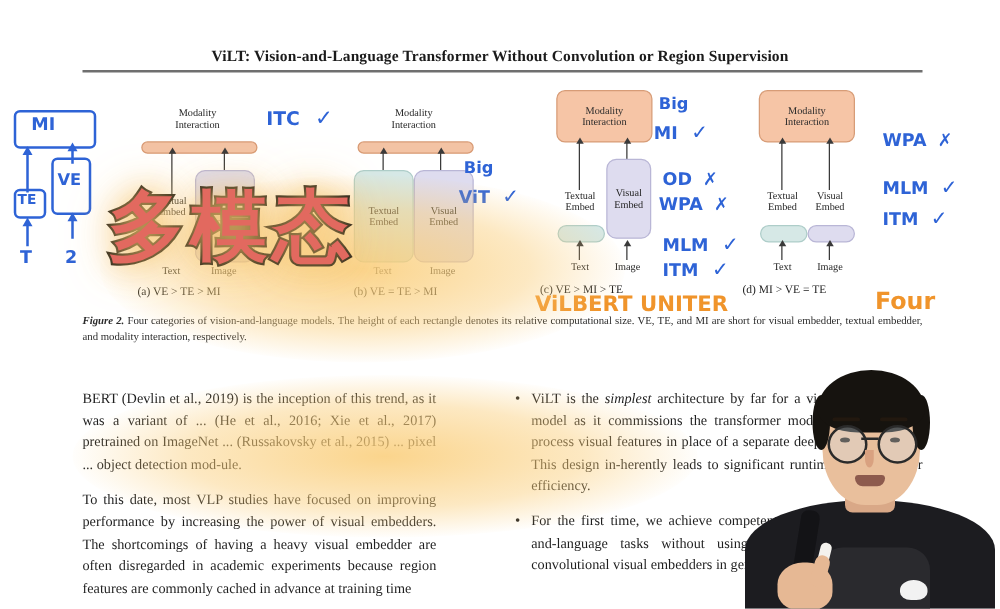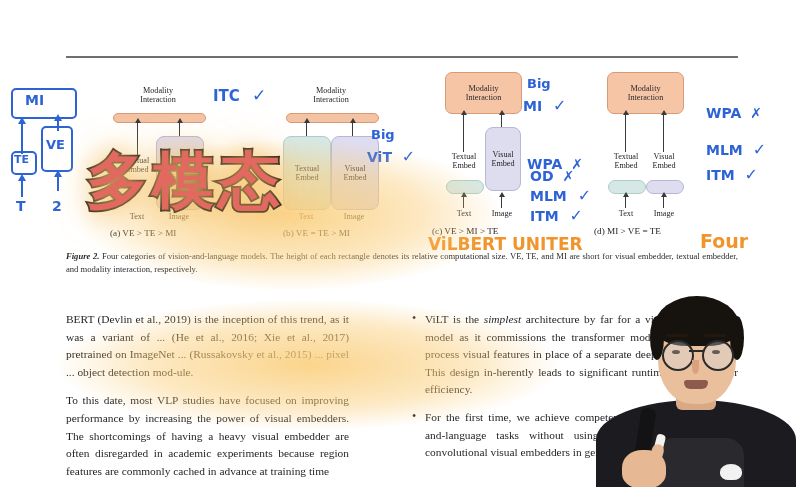--- a/index.html
+++ b/index.html
@@ -158,20 +158,21 @@
   .p-thumb{left:58px;top:156px;width:12px;height:26px;background:#e6b894;border-radius:7px;transform:rotate(16deg);}
   .p-pen{left:62px;top:146px;width:9px;height:28px;background:#f4f2ee;border-radius:4px;transform:rotate(14deg);}
   .p-strap{left:44px;top:120px;width:15px;height:74px;background:#131316;border-radius:6px;transform:rotate(9deg);}
   .p-logo{left:128px;top:176px;width:22px;height:16px;background:#f2f2f2;border-radius:50% 50% 40% 40%;}
 </style>
 </head>
 <body>
 
 <div class="stage">
 
+  <div class="paper-title">ViLT: Vision-and-Language Transformer Without Convolution or Region Supervision</div>
   <div class="title-rule"></div>
 
   <div class="diagram">
     <div class="mi-label" style="left:112px;top:86px;width:92px;">Modality<br>Interaction</div>
     <div class="mi-bar" style="left:113px;top:113px;width:91px;height:8px;"></div>
     <div class="arr" style="left:137px;top:122px;height:38px;"></div>
     <div class="arr" style="left:179px;top:122px;height:15px;"></div>
     <div class="emb-tall" style="left:156px;top:136px;width:46px;height:72px;">Visual<br>Embed</div>
     <div class="emb-txt" style="left:112px;top:156px;width:50px;">Textual<br>Embed</div>
     <div class="io-txt" style="left:114px;top:212px;width:46px;">Text</div>
@@ -259,21 +260,21 @@
     <span>ViT</span>
     <span style="font-size:16px;margin-left:5px;">✓</span>
   </div>
 
   <div class="hw" style="left:527px;top:76px;font-size:13px;">Big</div>
   <div class="hw" style="left:523px;top:96px;font-size:14px;">
     <span>MI</span>
     <span style="font-size:16px;margin-left:6px;">✓</span>
   </div>
 
-  <div class="hw" style="left:530px;top:136px;font-size:14px;margin-top:32px;">
+  <div class="hw" style="left:530px;top:136px;font-size:14px;">
     <span>OD</span>
     <span style="font-size:14px;margin-left:4px;">✗</span>
   </div>
   <div class="hw" style="left:527px;top:156px;font-size:14px;">
     <span>WPA</span>
     <span style="font-size:14px;margin-left:4px;">✗</span>
   </div>
   <div class="hw" style="left:530px;top:186px;font-size:14px;">
     <span>MLM</span>
     <span style="font-size:16px;margin-left:6px;">✓</span>

